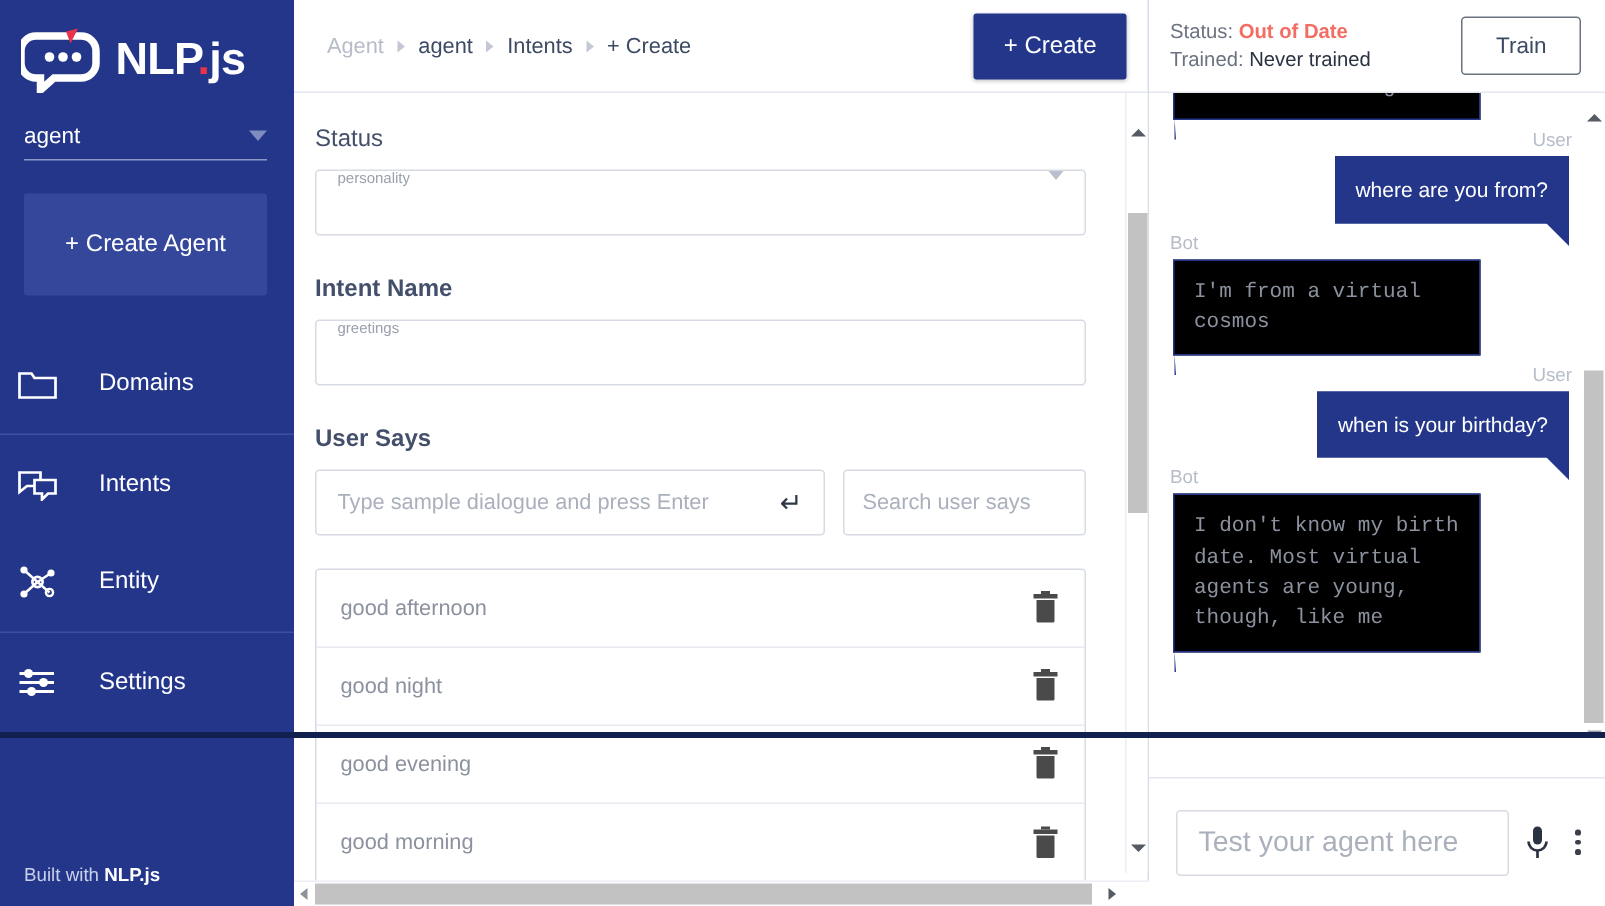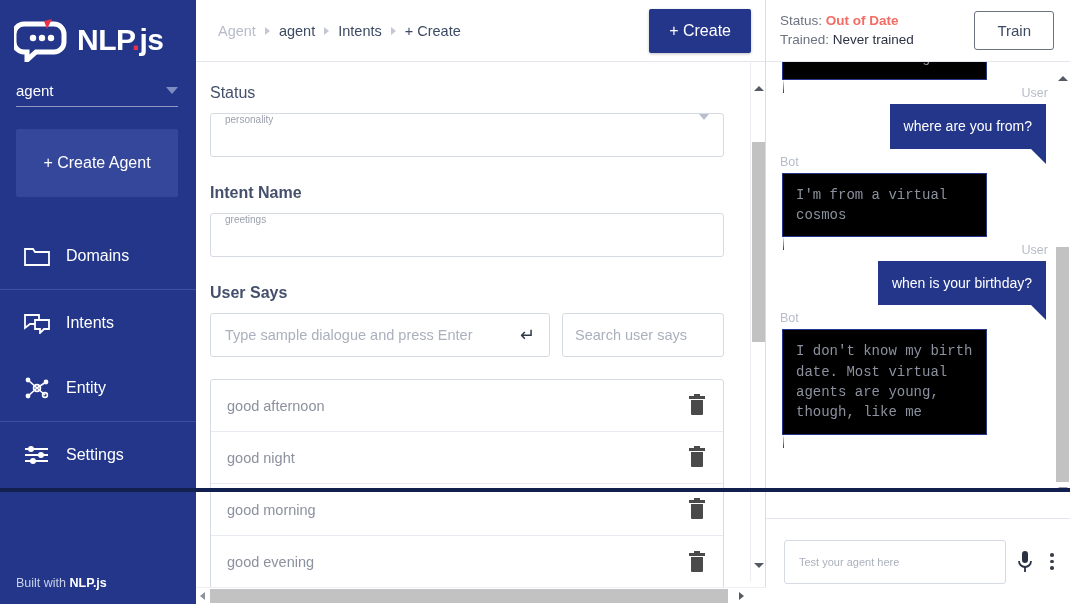--- a/index.html
+++ b/index.html
@@ -48,22 +48,22 @@
     color: #ffffff;
     font-size: 16px;
     display: flex; align-items: center; justify-content: center;
     border-radius: 2px;
     cursor: pointer;
   }
 
   .nav { margin-top: 26px; display: flex; flex-direction: column; }
   .nav-item {
     height: 66px;
-    display: flex; align-items: center; gap: 16px;
-    padding-left: 24px;
+    display: flex; align-items: center; gap: 28px;
+    padding-left: 12px;
     color: #ffffff; font-size: 16px;
     cursor: pointer;
   }
   .nav-item.sep-top { border-top: 1px solid #3d4e9e; }
   .nav-icon { width: 26px; height: 24px; flex-shrink: 0; display: flex; align-items: center; }
 
   .sidebar-footer {
     position: absolute; left: 16px; bottom: 14px;
     color: #c9d0e8; font-size: 12.5px;
   }
@@ -325,21 +325,21 @@
   .chat-footer {
     height: 86px; flex-shrink: 0;
     border-top: 1px solid #e3e6ef;
     display: flex; align-items: center;
     padding: 0 10px 0 18px; gap: 10px;
   }
   .chat-input {
     flex: 1; height: 44px;
     border: 1px solid #d6dae3; border-radius: 3px;
     display: flex; align-items: center;
-    padding: 0 14px; font-size: 11px; color: #aab0bc;
+    padding: 0 14px; font-size: 19px; color: #aab0bc;
   }
   .mic-icon { width: 18px; height: 26px; position: relative; cursor: pointer; flex-shrink: 0; }
   .dots-icon {
     width: 16px; height: 22px; cursor: pointer; flex-shrink: 0;
     display: flex; flex-direction: column; align-items: center; justify-content: center; gap: 3px;
   }
   .dots-icon span { width: 3.5px; height: 3.5px; background: #3a3f4b; border-radius: 50%; display: block; }
 
   .bottom-strip {
     position: absolute; left: 0; bottom: 0;
@@ -475,29 +475,29 @@
           </div>
           <div class="says-row">
             <span>good night</span>
             <span class="trash">
                 <span class="handle"></span>
                 <span class="lid"></span>
                 <span class="body"></span>
               </span>
           </div>
           <div class="says-row">
-            <span>good morning</span>
+            <span>good evening</span>
             <span class="trash">
                 <span class="handle"></span>
                 <span class="lid"></span>
                 <span class="body"></span>
               </span>
           </div>
           <div class="says-row">
-            <span>good evening</span>
+            <span>good morning</span>
             <span class="trash">
                 <span class="handle"></span>
                 <span class="lid"></span>
                 <span class="body"></span>
               </span>
           </div>
         </div>
       </div>
     </div>
 

